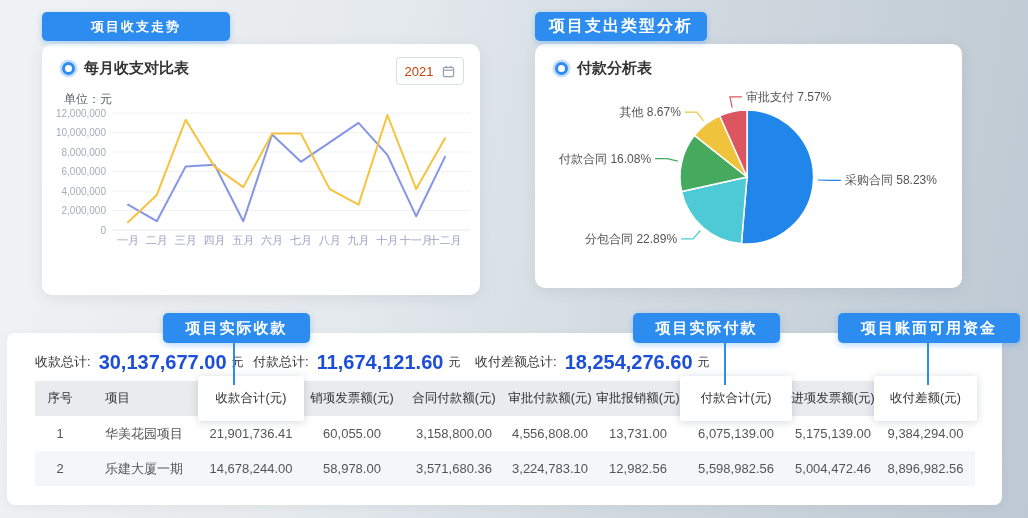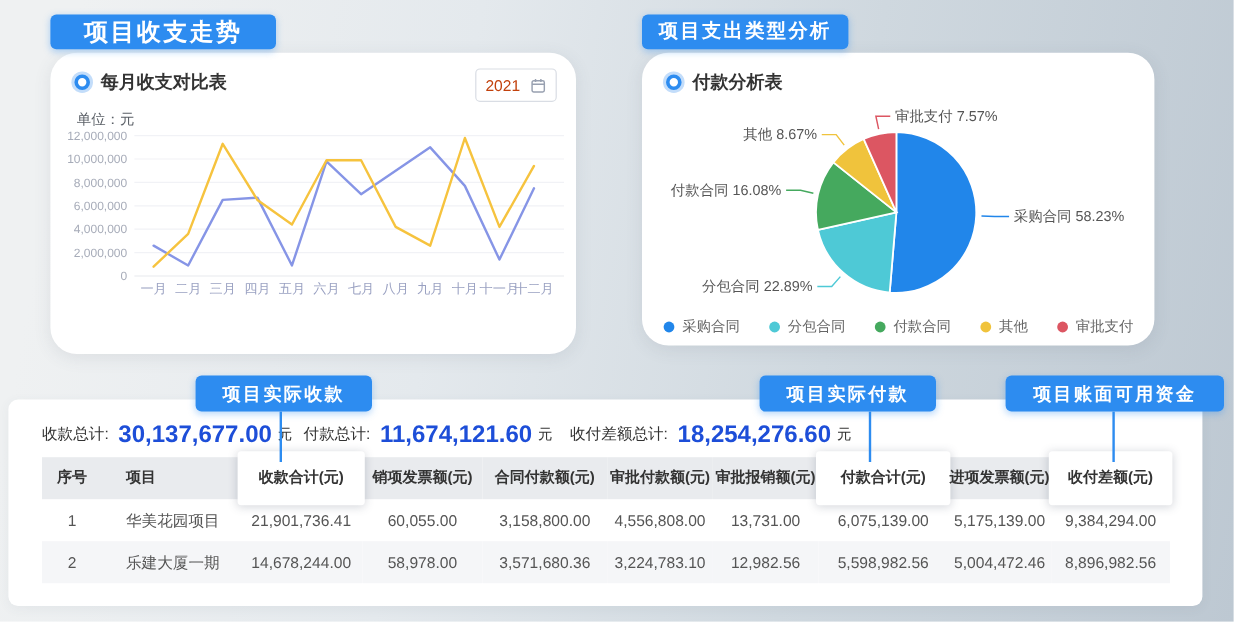--- a/index.html
+++ b/index.html
@@ -6,28 +6,28 @@
   body{
     width:1028px;height:518px;position:relative;overflow:hidden;
     font-family:"Liberation Sans","DejaVu Sans",sans-serif;
     background:linear-gradient(100deg,#eff1f2 6%,#e4e9ed 36%,#cfd8df 66%,#bdc8d2 100%);
   }
   .badge{
     position:absolute;display:flex;align-items:center;justify-content:center;
     background:#2d8cf0;color:#fff;font-weight:bold;border-radius:5px;
     letter-spacing:2px;z-index:7;box-shadow:0 2px 6px rgba(45,140,240,.35);
   }
-  .badge-tl{left:42px;top:12px;width:188px;height:29px;font-size:20px;}
+  .badge-tl{left:42px;top:12px;width:188px;height:29px;font-size:13px;}
   .badge-tr{left:535px;top:12px;width:172px;height:29px;font-size:16px;}
   .badge-b1{left:163px;top:313px;width:147px;height:30px;font-size:15px;}
   .badge-b2{left:633px;top:313px;width:147px;height:30px;font-size:15px;}
   .badge-b3{left:838px;top:313px;width:182px;height:30px;font-size:15px;}
   .connector{position:absolute;width:2px;top:343px;height:42px;background:#2d8cf0;z-index:6;}
   .c1{left:233px;} .c2{left:724px;} .c3{left:927px;}
-  .card{position:absolute;background:#fff;border-radius:22px;box-shadow:0 3px 14px rgba(70,80,95,.10);}
+  .card{position:absolute;background:#fff;border-radius:10px;box-shadow:0 3px 14px rgba(70,80,95,.10);}
   .card-left{left:42px;top:44px;width:438px;height:251px;}
   .card-right{left:535px;top:44px;width:427px;height:244px;}
   .card-header{position:absolute;left:20px;top:15px;display:flex;align-items:center;gap:9px;}
   .radio-dot{width:7px;height:7px;border-radius:50%;background:#fff;border:3px solid #2d8cf0;
     box-shadow:0 0 0 2.5px #c3ddfa;flex:0 0 auto;}
   .card-title{font-size:15px;font-weight:bold;color:#333;}
   .year-select{position:absolute;right:16px;top:13px;width:66px;height:26px;border:1px solid #d9dde4;
     border-radius:4px;display:flex;align-items:center;justify-content:center;gap:9px;
     font-size:13px;color:#c2410c;background:#fff;cursor:pointer;}
   .unit-label{position:absolute;left:22px;top:47px;font-size:12px;color:#5a5f66;}
@@ -45,21 +45,21 @@
   .panel{position:absolute;left:7px;top:333px;width:995px;height:172px;background:#fff;border-radius:8px;
     box-shadow:0 2px 10px rgba(70,80,95,.06);z-index:1;}
   .summary-row{position:absolute;left:0;top:12px;height:34px;width:100%;}
   .sum-item{position:absolute;top:0;height:34px;display:flex;align-items:center;}
   .s1{left:28px;} .s2{left:246px;} .s3{left:468px;}
   .sum-label{font-size:13px;color:#333;margin-right:8px;}
   .sum-value{font-size:20px;font-weight:bold;color:#1d4ed8;}
   .sum-unit{font-size:12px;color:#333;margin-left:5px;}
   .tbl-wrap{position:absolute;left:28px;top:48px;}
   table{border-collapse:collapse;table-layout:fixed;width:940px;}
-  th{height:35px;background:#e9ebee;font-size:12.5px;font-weight:700;color:#333;text-align:center;padding:0;}
+  th{height:35px;background:#e9ebee;font-size:12.5px;font-weight:400;color:#333;text-align:center;padding:0;}
   th.col-proj,td.col-proj{text-align:left;padding-left:20px;}
   th.hl{background:transparent;position:relative;}
   th.hl::before{content:"";position:absolute;left:-2px;right:-2px;top:-5px;bottom:-5px;
     background:#fff;border-radius:3px;box-shadow:0 1px 8px rgba(60,70,90,.22);}
   th span{position:relative;z-index:2;}
   td{height:35px;font-size:13px;color:#555;text-align:center;padding:0;}
   tr.zebra td{background:#f5f6f8;}
 </style>
 </head>
 <body>
@@ -130,42 +130,20 @@
       <path d="M212,97 L146.6,111.6 A67,67 0 0 1 159.5,55.3 Z" fill="#45a95e" stroke="#fff" stroke-width="1.5"></path>
       <polyline points="142.8,81.1 132.1,78.6 120.1,78.6" fill="none" stroke="#45a95e" stroke-width="1.2"></polyline>
       <text x="116.1" y="82.6" text-anchor="end" class="pie-label">付款合同 16.08%</text>
       <path d="M212,97 L159.5,55.3 A67,67 0 0 1 184.7,35.8 Z" fill="#f0c33c" stroke="#fff" stroke-width="1.5"></path>
       <polyline points="168.5,40.9 161.8,32.2 149.8,32.2" fill="none" stroke="#f0c33c" stroke-width="1.2"></polyline>
       <text x="145.8" y="36.2" text-anchor="end" class="pie-label">其他 8.67%</text>
       <path d="M212,97 L184.7,35.8 A67,67 0 0 1 212.0,30.0 Z" fill="#dc5662" stroke="#fff" stroke-width="1.5"></path>
       <polyline points="197.2,27.6 194.9,16.8 206.9,16.8" fill="none" stroke="#dc5662" stroke-width="1.2"></polyline>
       <text x="210.9" y="20.8" text-anchor="start" class="pie-label">审批支付 7.57%</text>
     </svg>
-  <div class="pie-legend" id="pie-legend">
-      <span class="pl-item">
-        <span class="pl-dot" style="background: rgb(33, 134, 234);"></span>
-        <span>采购合同</span>
-      </span>
-      <span class="pl-item">
-        <span class="pl-dot" style="background: rgb(78, 201, 214);"></span>
-        <span>分包合同</span>
-      </span>
-      <span class="pl-item">
-        <span class="pl-dot" style="background: rgb(69, 169, 94);"></span>
-        <span>付款合同</span>
-      </span>
-      <span class="pl-item">
-        <span class="pl-dot" style="background: rgb(240, 195, 60);"></span>
-        <span>其他</span>
-      </span>
-      <span class="pl-item">
-        <span class="pl-dot" style="background: rgb(220, 86, 98);"></span>
-        <span>审批支付</span>
-      </span>
-    </div>
 </div>
 
 <div class="badge badge-b1">项目实际收款</div>
 <div class="badge badge-b2">项目实际付款</div>
 <div class="badge badge-b3">项目账面可用资金</div>
 <div class="connector c1"></div>
 <div class="connector c2"></div>
 <div class="connector c3"></div>
 
 <div class="panel">

